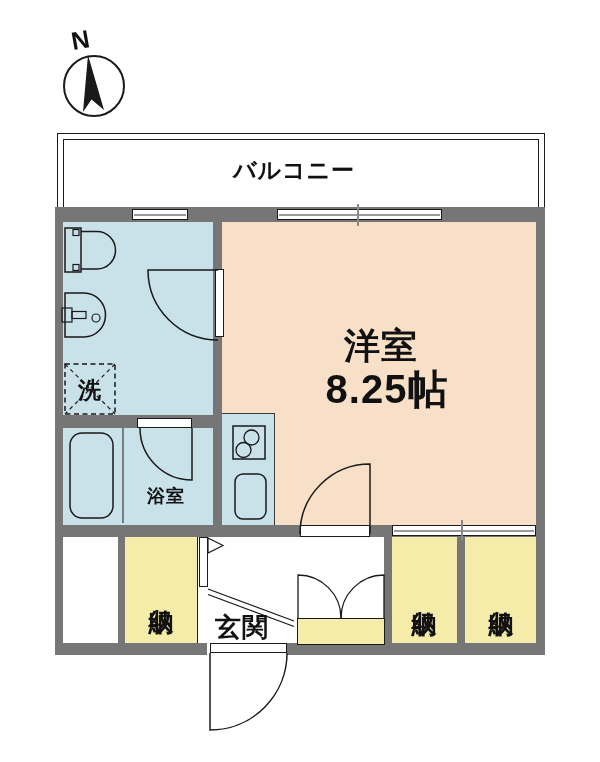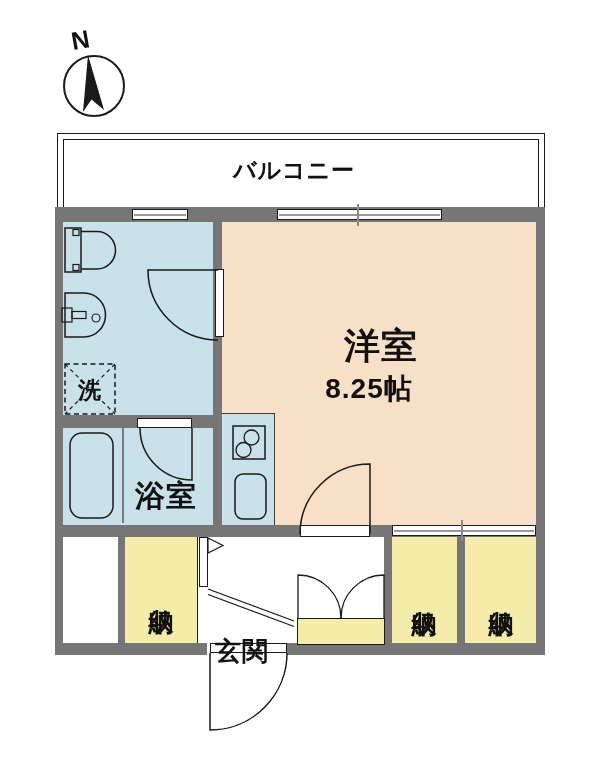--- a/index.html
+++ b/index.html
@@ -126,20 +126,20 @@
       <line class="s" x1="208" y1="594.5" x2="294" y2="626.5" stroke-width="1.3"></line>
     </g>
     <g>
       <path class="s fw" d="M208,538 L223,545.5 L208,553 Z" stroke-width="1.2"></path>
     </g>
   </svg>
 
   <div class="lbl" style="left:81px;top:40px;font-size:25px;transform:translate(-50%,-50%) rotate(-10deg);">N</div>
   <div class="lbl" style="left:381px;top:346px;font-size:36px;">洋室</div>
   <div class="lbl" style="left:294px;top:170px;font-size:23px;">バルコニー</div>
-  <div class="lbl" style="left:369px;top:389px;font-size:28px;">8.25帖</div>
-  <div class="lbl" style="left:166px;top:496px;font-size:30px;">浴室</div>
+  <div class="lbl" style="left:387px;top:389px;font-size:40px;">8.25帖</div>
+  <div class="lbl" style="left:166px;top:496px;font-size:18px;">浴室</div>
   <div class="lbl" style="left:90px;top:390px;font-size:23px;">洗</div>
-  <div class="lbl" style="left:242px;top:651px;font-size:26px;">玄関</div>
+  <div class="lbl" style="left:242px;top:627px;font-size:26px;">玄関</div>
   <div class="vlbl" style="left:161px;top:590px;font-size:25px;">収納</div>
   <div class="vlbl" style="left:424px;top:592px;font-size:25px;">収納</div>
   <div class="vlbl" style="left:501px;top:592px;font-size:25px;">収納</div>
 </div>
 
 </body></html>

